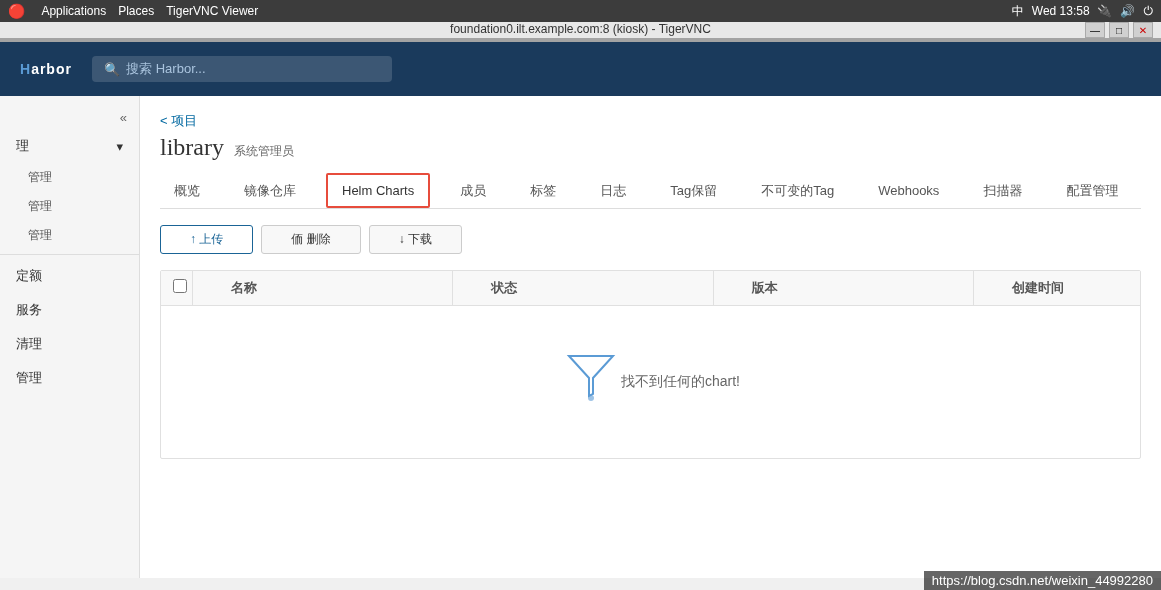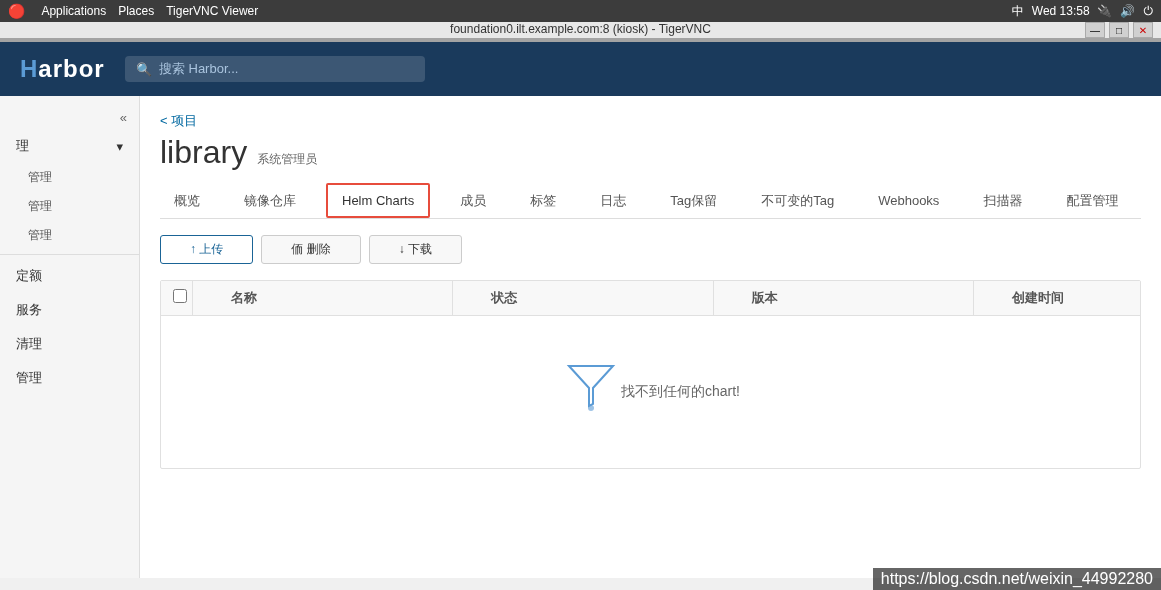--- a/index.html
+++ b/index.html
@@ -51,21 +51,21 @@
     .harbor-header {
       height: 54px;
       background: #1a3a5c;
       display: flex;
       align-items: center;
       padding: 0 20px;
       gap: 20px;
     }
     .harbor-logo {
       color: #fff;
-      font-size: 24px;
+      font-size: 14px;
       font-weight: bold;
       letter-spacing: 1px;
     }
     .harbor-search {
       display: flex;
       align-items: center;
       background: rgba(255,255,255,0.15);
       border-radius: 4px;
       padding: 4px 12px;
       color: #aac4de;
@@ -130,23 +130,24 @@
     }
 
     
     .project-title {
       display: flex;
       align-items: baseline;
       gap: 10px;
       margin-bottom: 12px;
     }
     .project-name {
-      font-size: 32px;
+      font-size: 24px;
       font-weight: 400;
       color: #333;
+      font-family: Liberation Serif, serif;
     }
     .project-role {
       font-size: 12px;
       color: #666;
     }
 
     
     .tabs {
       display: flex;
       border-bottom: 1px solid #ddd;
@@ -244,21 +245,21 @@
       color: #666;
     }
 
     
     .status-bar {
       position: fixed;
       bottom: 0;
       right: 0;
       background: rgba(0,0,0,0.6);
       color: #fff;
-      font-size: 16px;
+      font-size: 13px;
       padding: 2px 8px;
     }
 
     
     .checkbox { width: 14px; height: 14px; cursor: pointer; }
   </style>
 </head>
 <body>
 
 <div class="system-bar">

